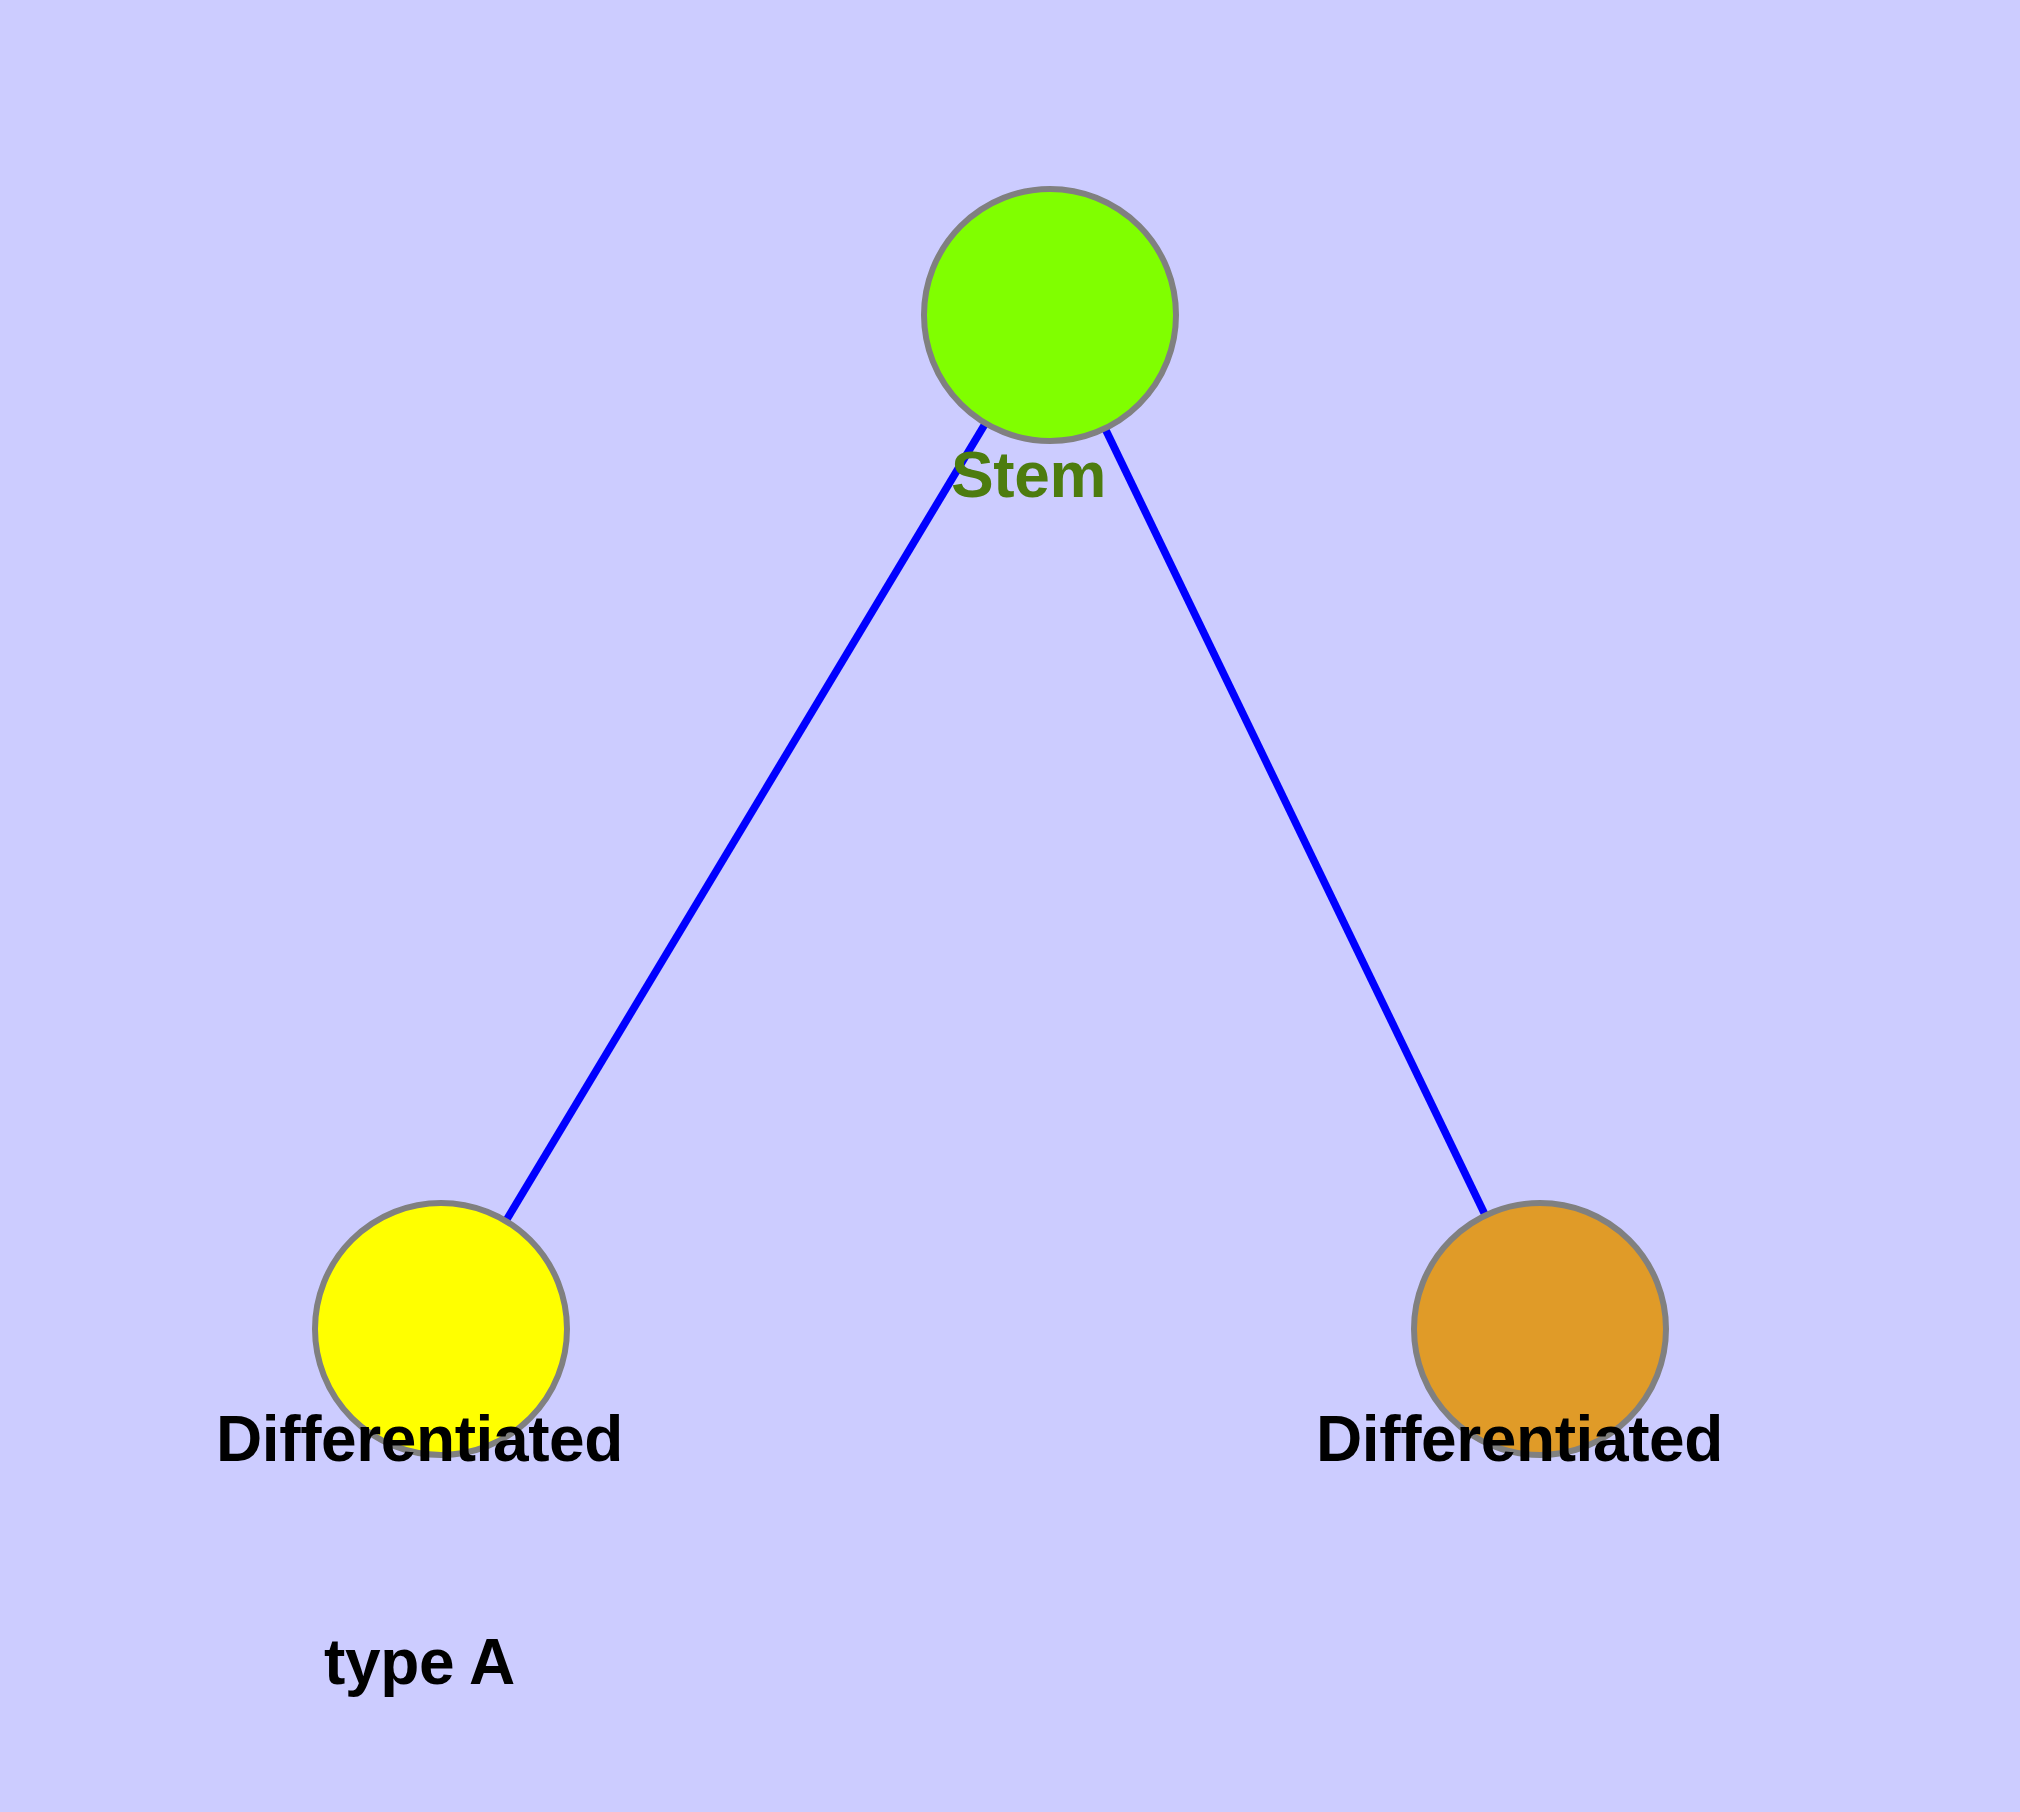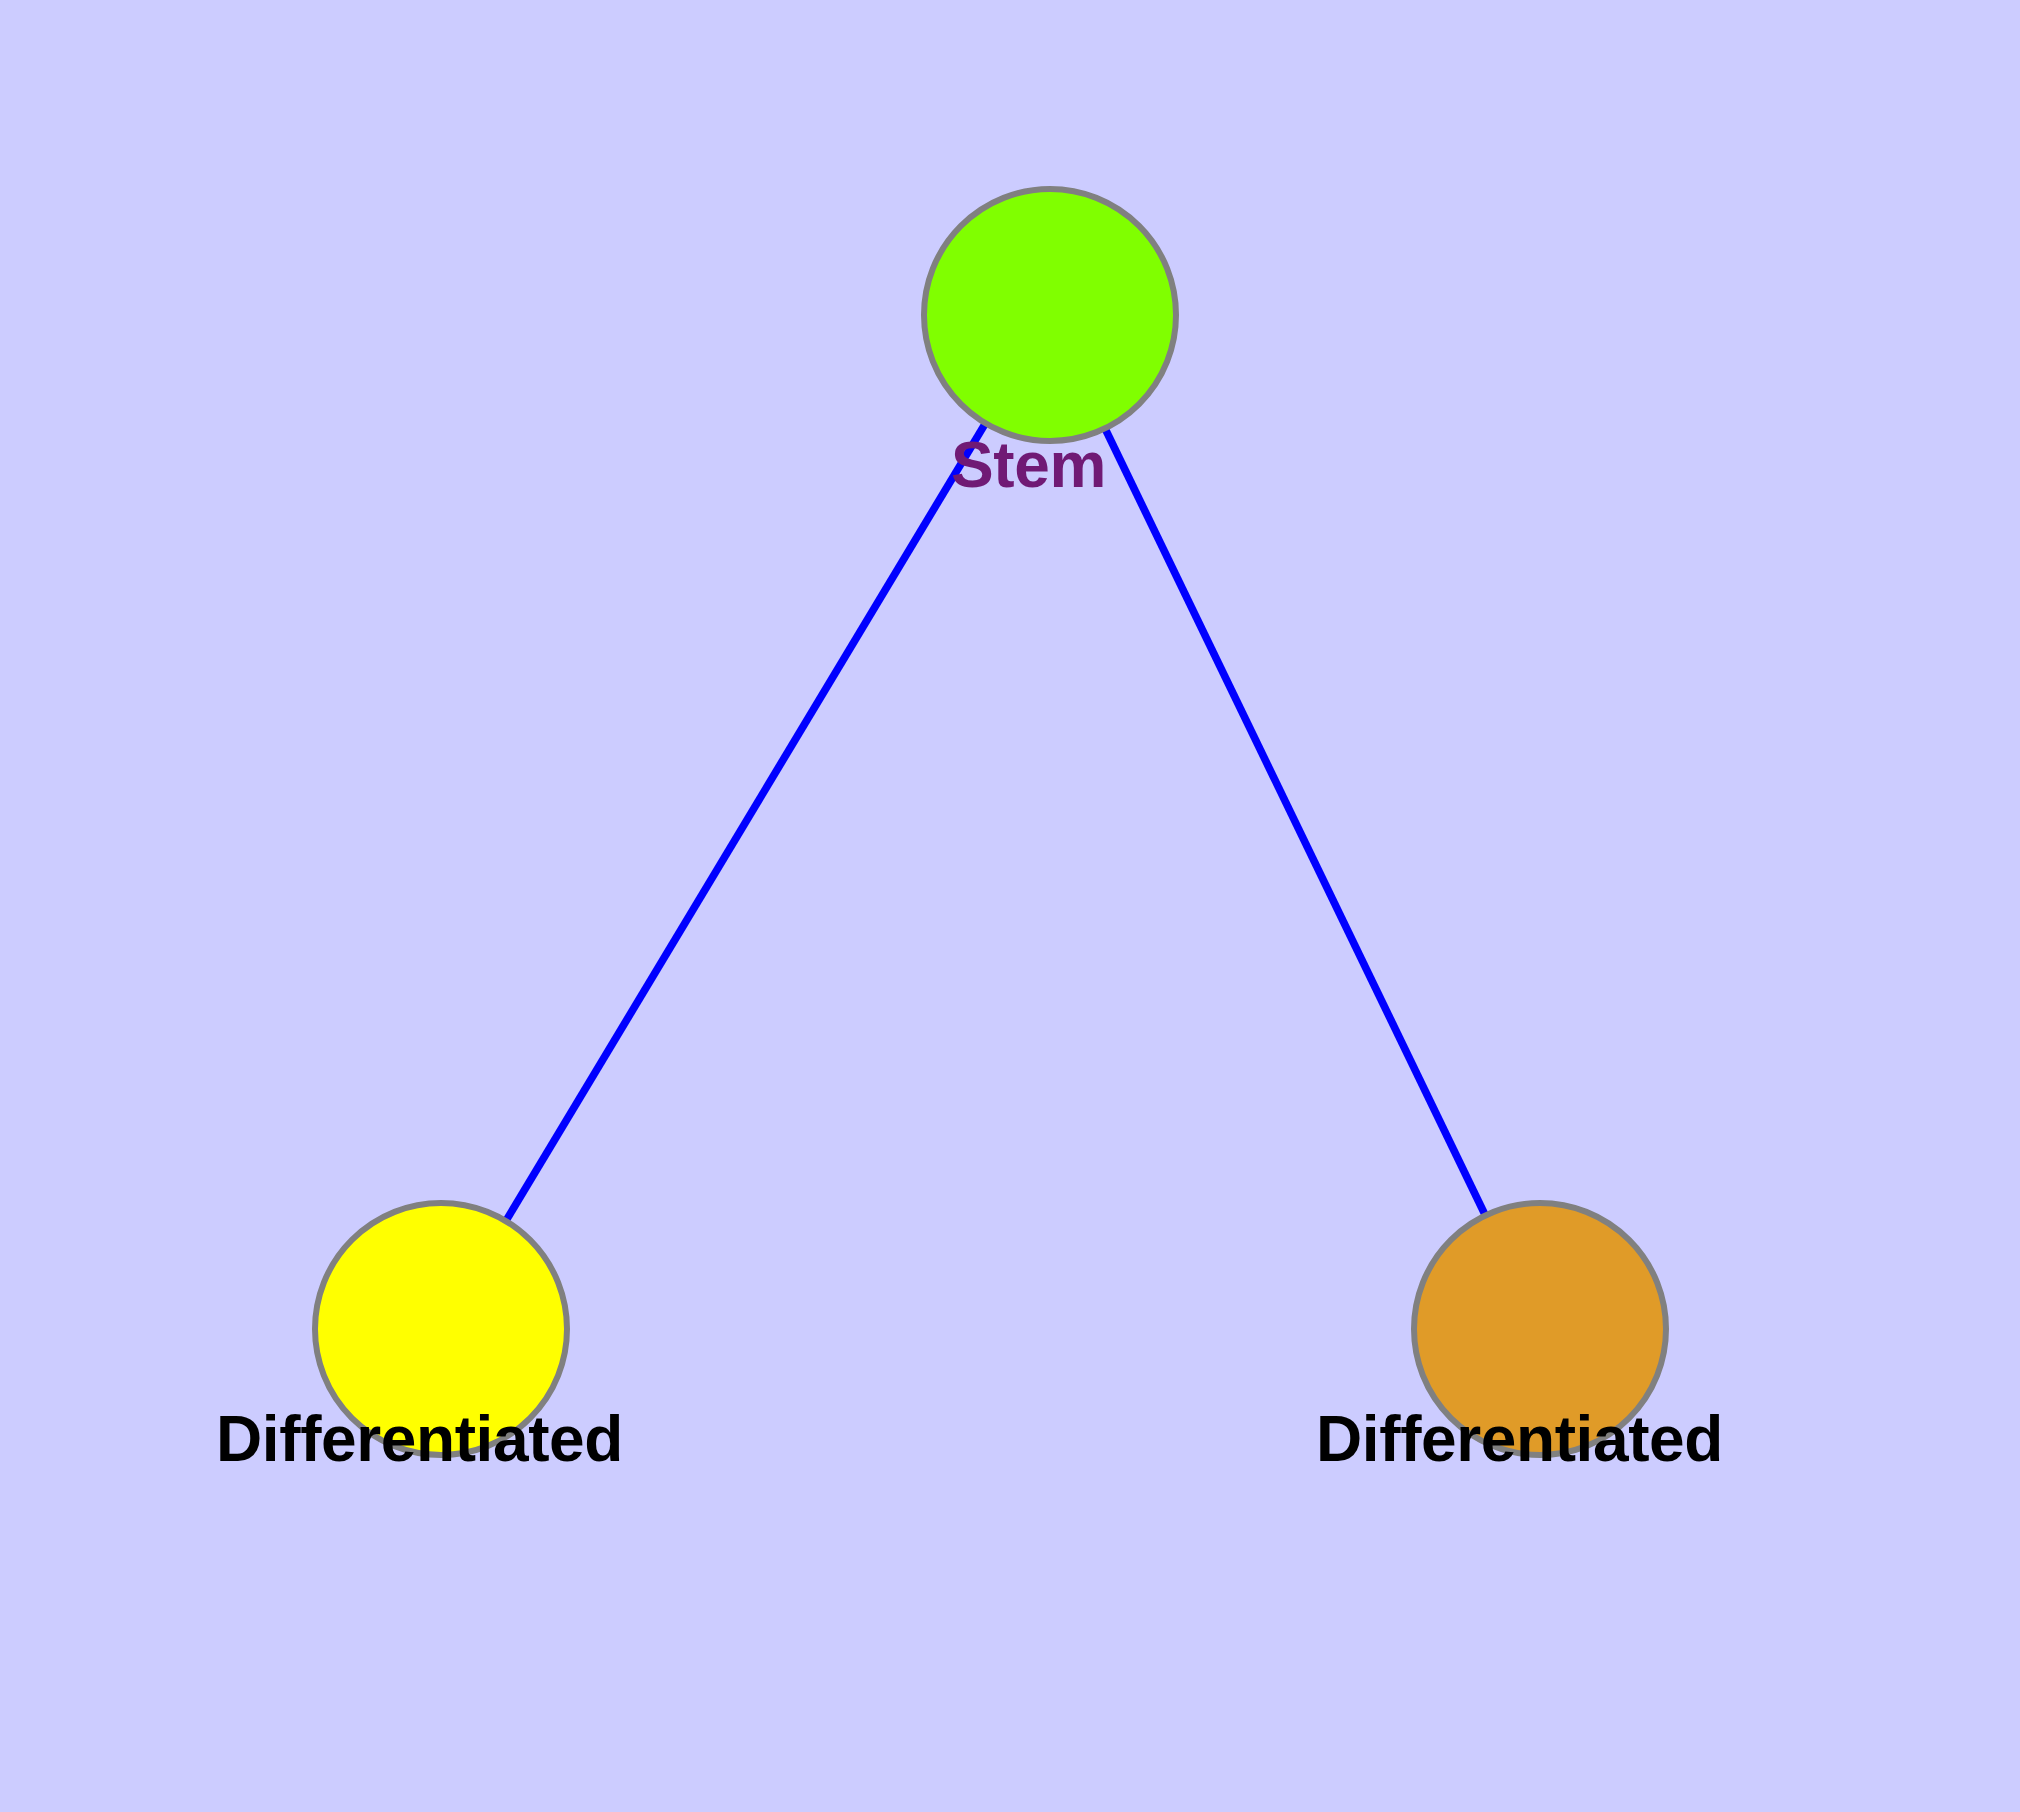--- a/index.html
+++ b/index.html
@@ -99,26 +99,27 @@
 
   <svg id="edge-layer" viewBox="0 0 2384 2138" width="2021" height="1812" xmlns="http://www.w3.org/2000/svg">
     <line x1="1239" y1="372" x2="520" y2="1568" stroke="#0000ff" stroke-width="9"></line>
     <line x1="1239" y1="372" x2="1817" y2="1568" stroke="#0000ff" stroke-width="9"></line>
   </svg>
 
   <div class="node" id="node-stem" style="left: 921px; top: 186px; width: 258px; height: 258px; background: rgb(128, 255, 0); border-color: rgb(128, 128, 128);"></div>
   <div class="node" id="node-diff-a" style="left: 312px; top: 1200px; width: 258px; height: 258px; background: rgb(255, 255, 0); border-color: rgb(128, 128, 128);"></div>
   <div class="node" id="node-diff-b" style="left: 1411px; top: 1200px; width: 258px; height: 258px; background: rgb(224, 155, 40); border-color: rgb(128, 128, 128);"></div>
 
-  <div class="node-label" id="label-stem" style="left: 859px; top: 280px; color: #701a75;">
+  <div class="node-label" id="label-stem" style="left: 859px; top: 290px; color: #4d7c0f;">
     <div>Stem</div>
   </div>
 
   <div class="node-label" id="label-diff-a" style="left: 165px; top: 1254px; color: rgb(0, 0, 0);">
     <div>Differentiated</div>
+    <div>type A</div>
   </div>
 
   <div class="node-label" id="label-diff-b" style="left: 1265px; top: 1254px; color: rgb(0, 0, 0);">
     <div>Differentiated</div>
   </div>
 
 </div>
 
 
 </body></html>

